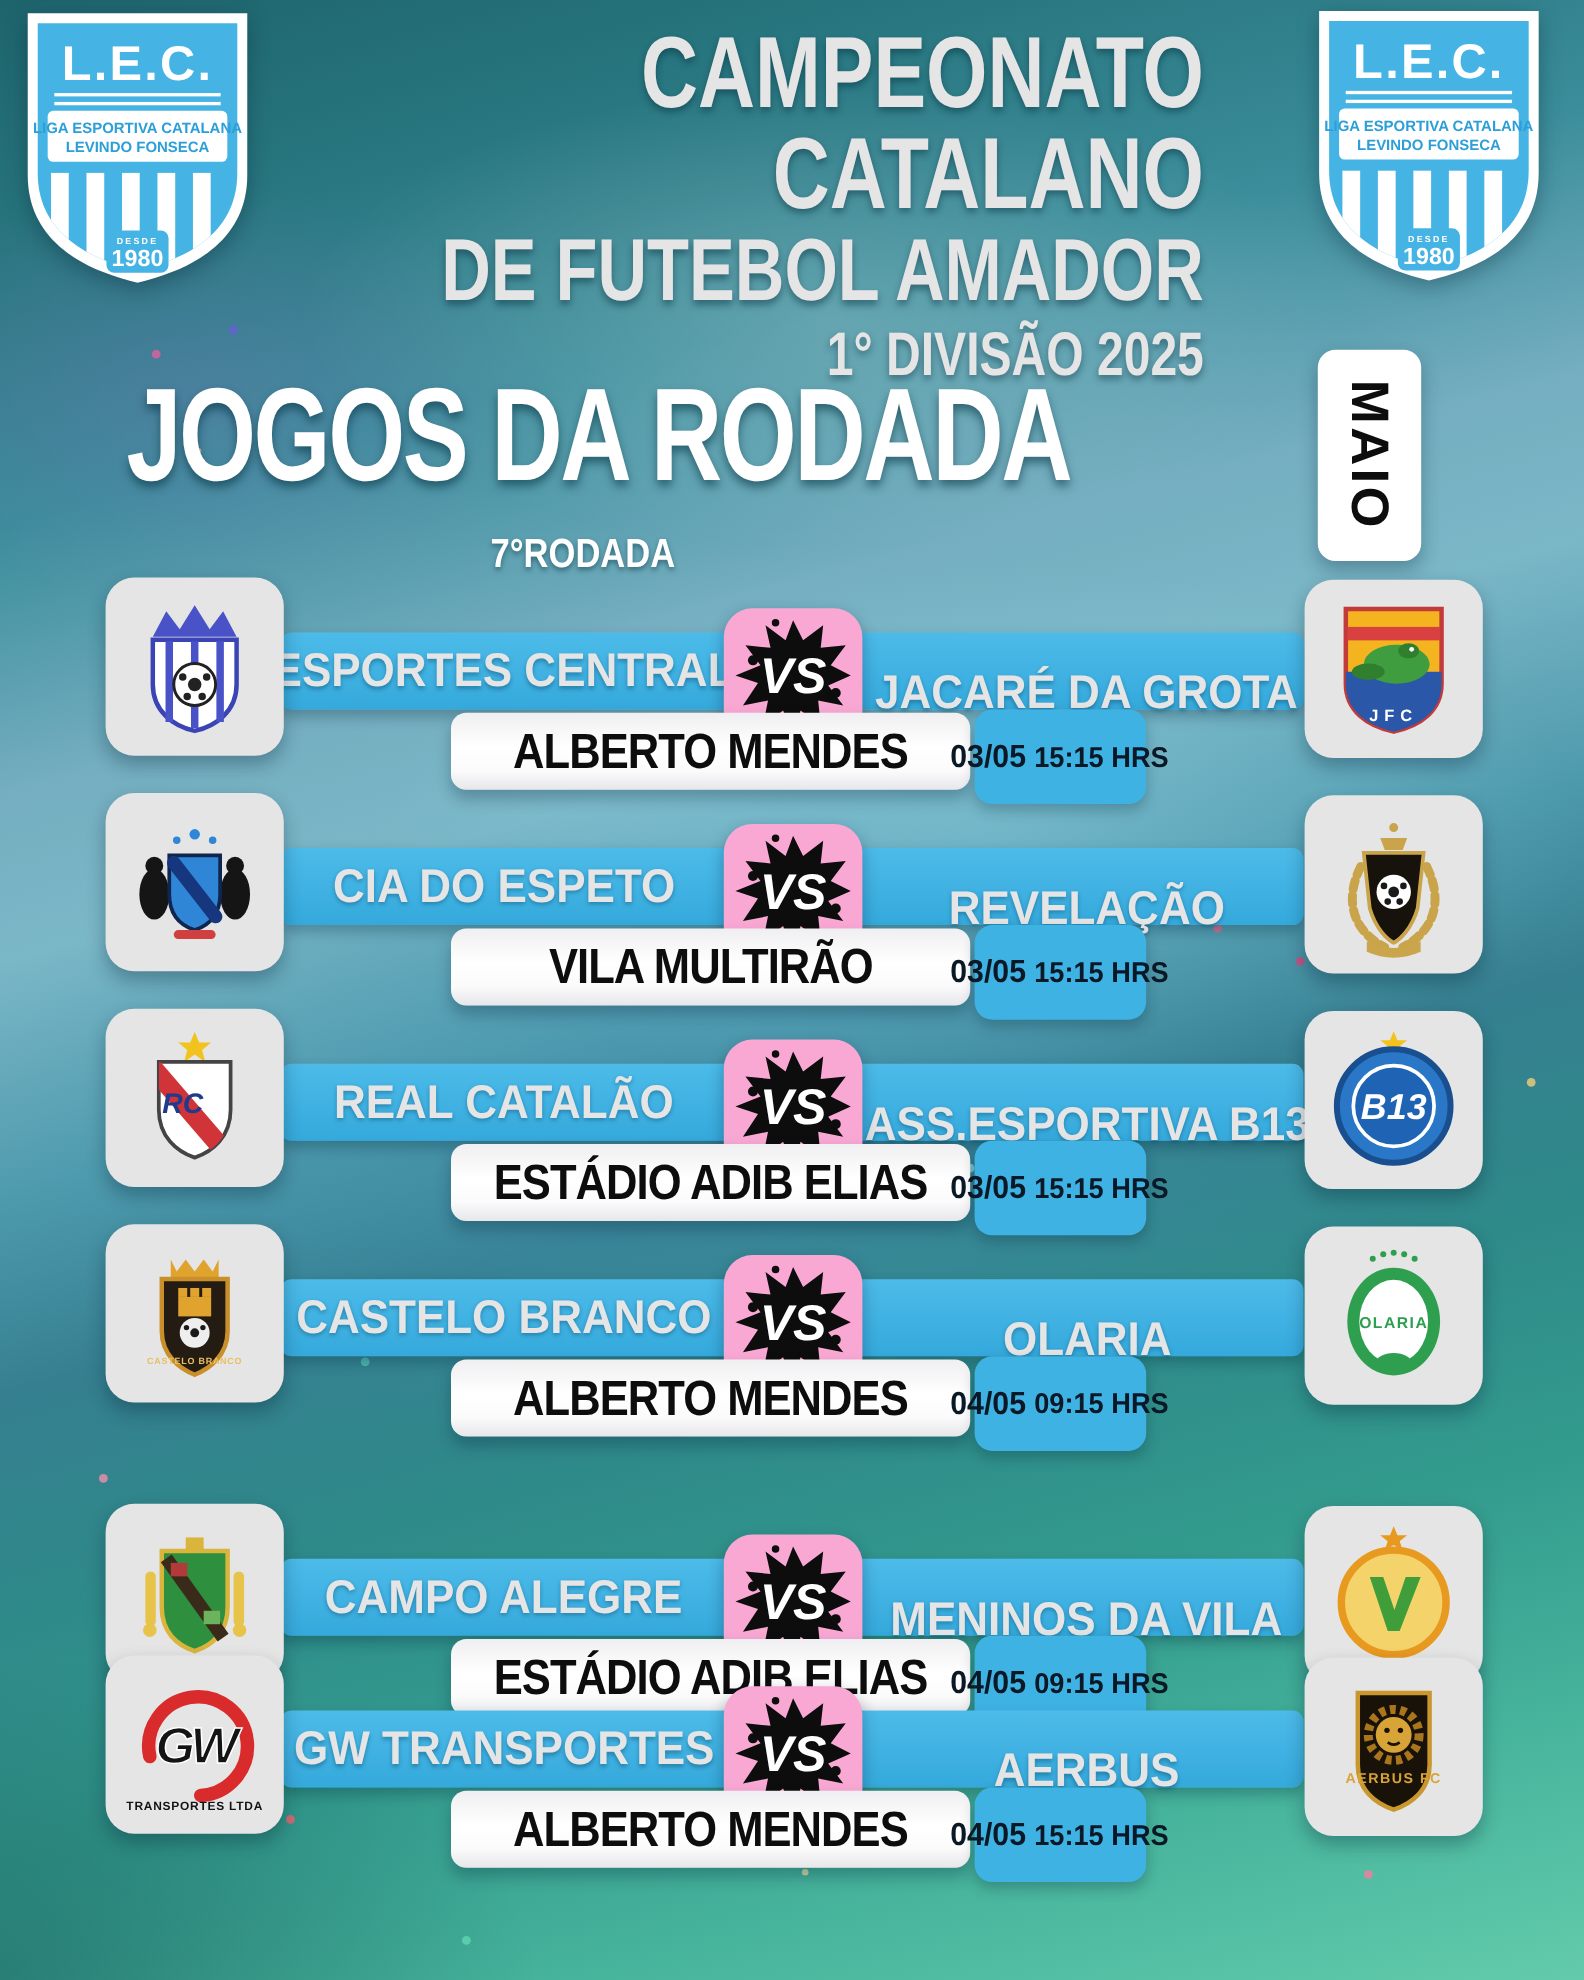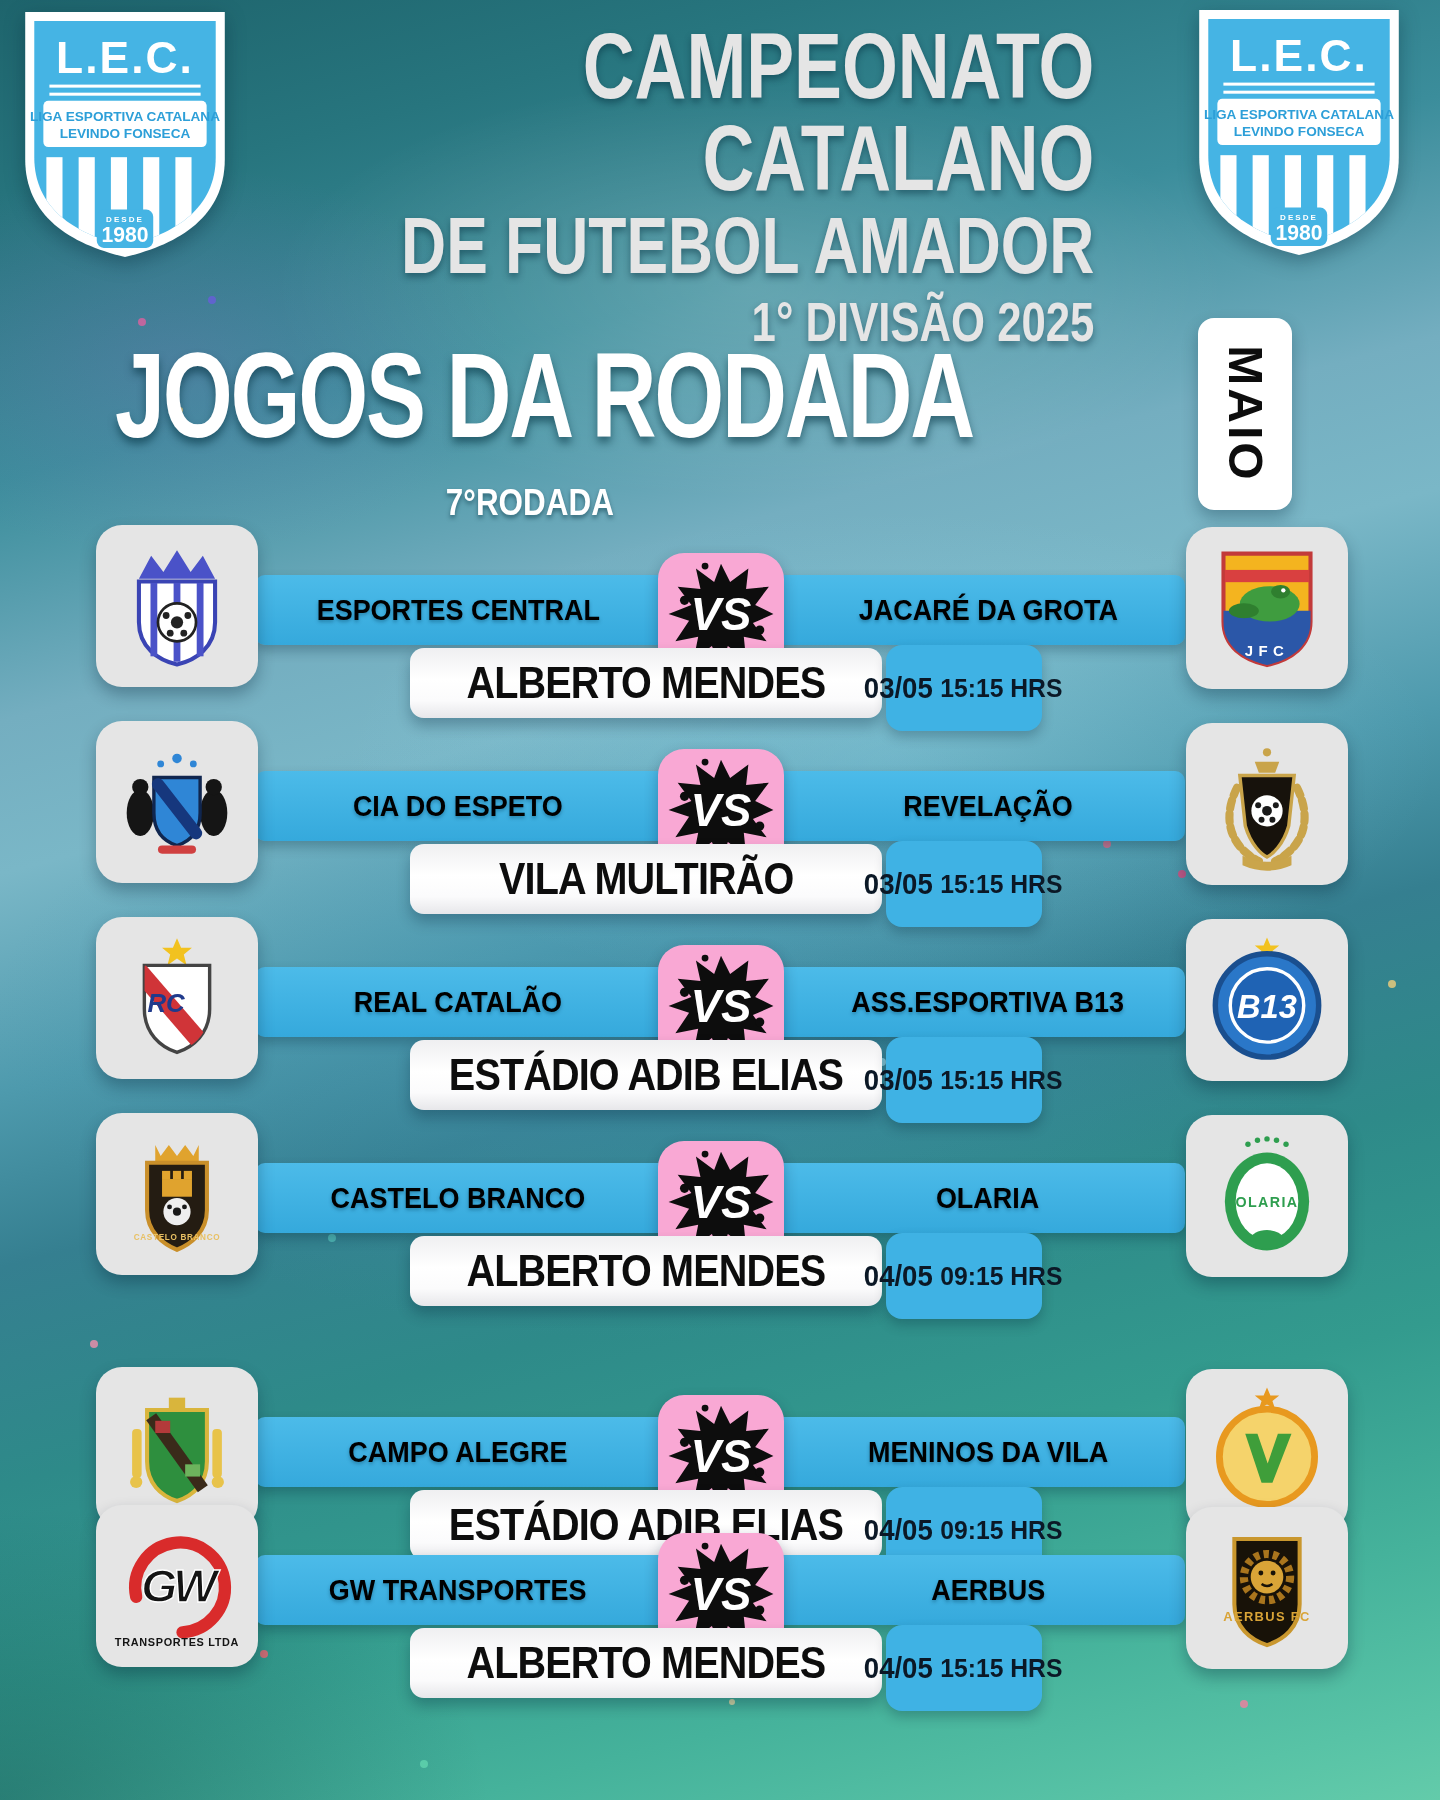--- a/index.html
+++ b/index.html
@@ -43,24 +43,24 @@
   .month-box span{position:absolute;left:50%;top:50%;transform:translate(-50%,-50%) rotate(90deg);
     font-size:48px;font-weight:bold;color:#0d0d0d;letter-spacing:3px;white-space:nowrap;}
   .sub-round{position:absolute;left:0;top:482px;width:1060px;text-align:center;color:#fff;font-size:37px;
     font-weight:bold;letter-spacing:0;text-shadow:0 3px 5px rgba(0,45,60,.5);}
   .sub-round span{transform:scaleX(.85);display:inline-block;}
   
   .match{position:absolute;left:0;width:1440px;height:230px;}
   .team-bar{position:absolute;left:255px;top:50px;width:930px;height:70px;border-radius:10px;
     background:linear-gradient(180deg,#4cbbe9,#35a9dc);box-shadow:0 6px 12px rgba(0,35,55,.28);}
   .team-name{position:absolute;top:50px;height:70px;display:flex;align-items:center;justify-content:center;
-    color:#000000;font-weight:bold;font-size:29px;white-space:nowrap;text-shadow:0 2px 4px rgba(0,60,90,.4);}
+    color:#e5e5e5;font-weight:bold;font-size:43px;white-space:nowrap;text-shadow:0 2px 4px rgba(0,60,90,.4);}
   .team-name span{transform:scaleX(.93);}
   .team-name.home{left:262px;width:392px;}
-  .team-name.away{left:790px;width:396px;}
+  .team-name.away{left:790px;width:396px;margin-top:20px;}
   .logo-card{position:absolute;width:162px;height:162px;background:#e5e5e5;border-radius:26px;
     box-shadow:0 8px 16px rgba(0,25,45,.30);display:flex;align-items:center;justify-content:center;}
   .logo-card.left{left:96px;top:0;}
   .logo-card.right{left:1186px;top:2px;}
   .logo-card svg{width:136px;height:136px;}
   .vs-card{position:absolute;left:658px;top:28px;width:126px;height:122px;background:#f9a8d4;border-radius:26px;
     box-shadow:0 6px 14px rgba(0,25,45,.30);display:flex;align-items:center;justify-content:center;}
   .vs-card svg{width:118px;height:114px;}
   .venue-bar{position:absolute;left:410px;top:123px;width:472px;height:70px;border-radius:14px;
     background:linear-gradient(180deg,#efeff1,#ffffff 45%,#fbfbfc 75%,#e7e7ea);

